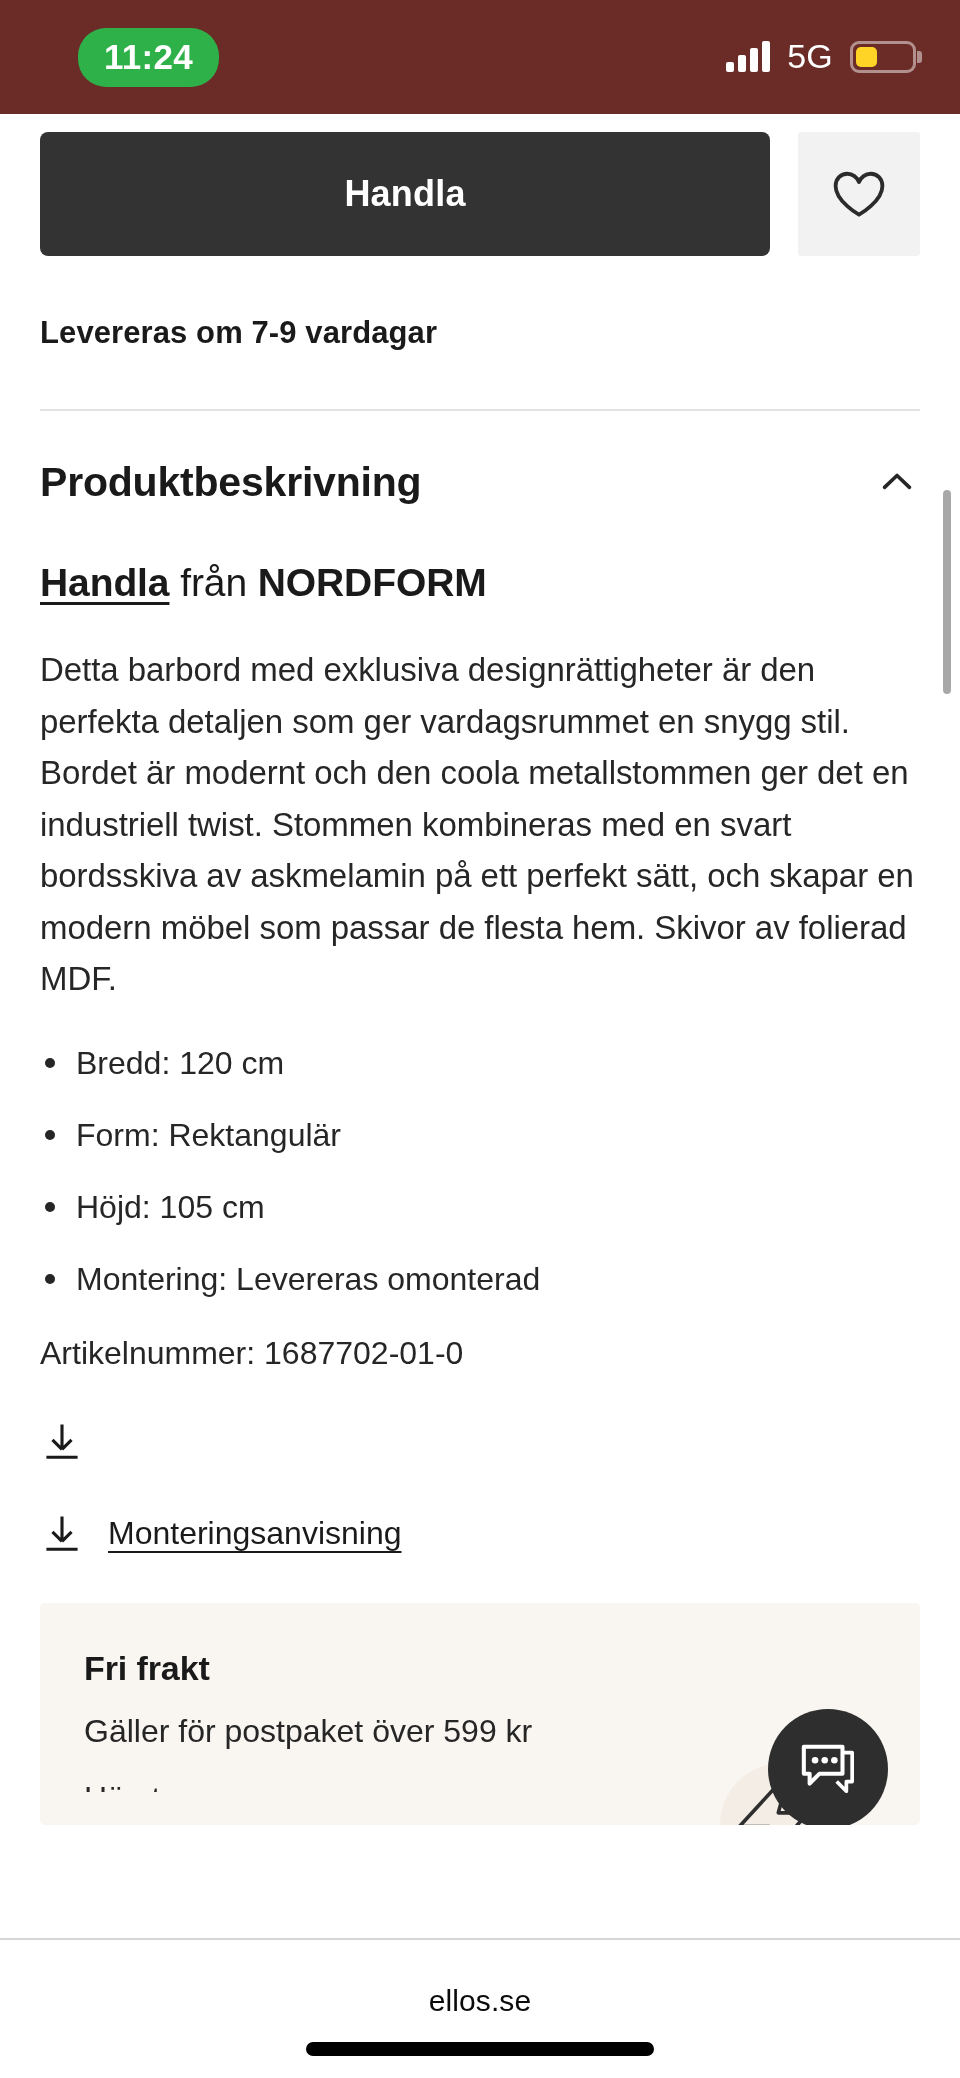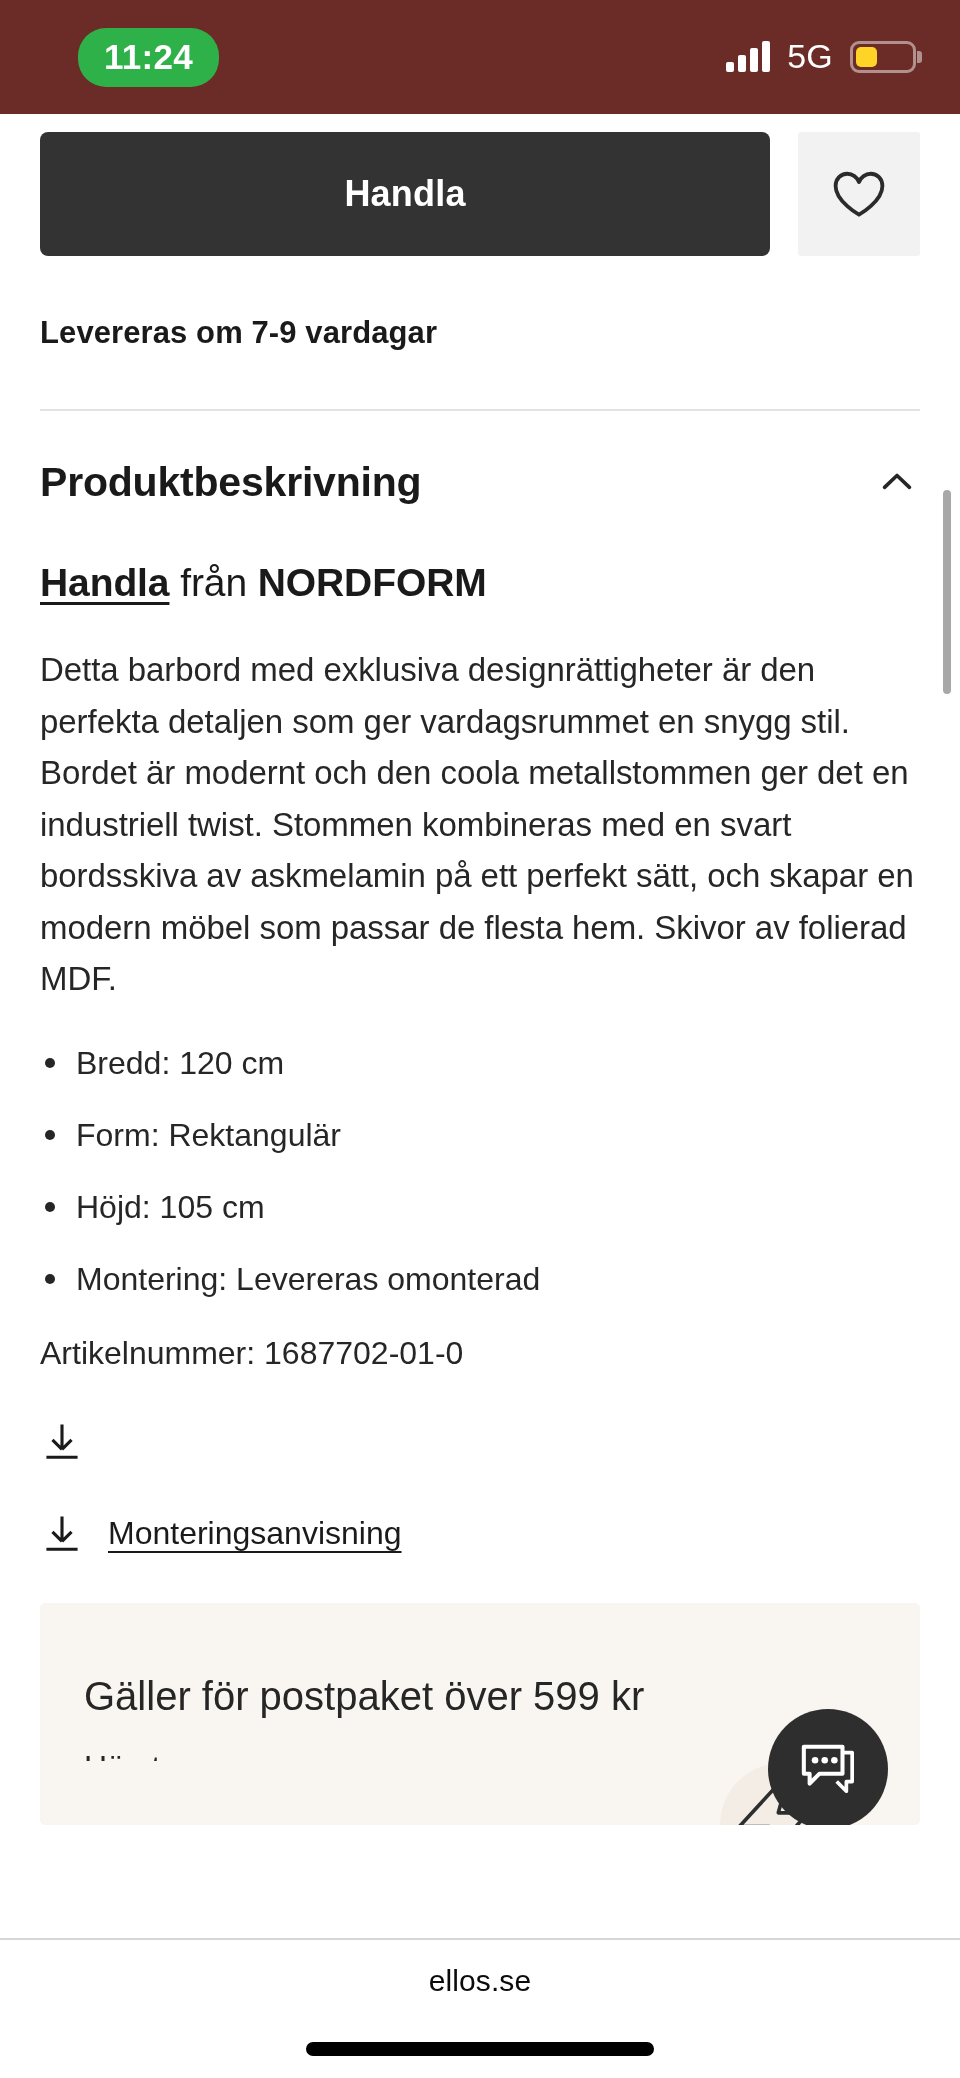--- a/index.html
+++ b/index.html
@@ -243,21 +243,21 @@
     overflow: hidden;
   }
   .promo-title {
     font-size: 34px;
     font-weight: 700;
     color: #1a1a1a;
     letter-spacing: -0.1px;
   }
   .promo-sub {
     margin-top: 25px;
-    font-size: 40px;
+    font-size: 32px;
     color: #262626;
   }
   .promo-clip {
     margin-top: 30px;
     font-size: 32px;
     color: #262626;
     height: 12px;
     overflow: hidden;
   }
 
@@ -311,21 +311,21 @@
   
   .browser-bar {
     position: relative;
     flex: 0 0 auto;
     height: 140px;
     background: #ffffff;
     border-top: 2px solid #D6D6D6;
     display: flex;
     align-items: flex-start;
     justify-content: center;
-    padding-top: 24px;
+    padding-top: 44px;
   }
   .domain {
     font-size: 30px;
     color: #0b0b0b;
     letter-spacing: 0.1px;
   }
   .home-indicator {
     position: absolute;
     left: 50%;
     transform: translateX(-50%);
@@ -403,20 +403,21 @@
     </div>
 
     <div class="dl-link">
       <svg class="dl-icon" viewBox="0 0 24 24" fill="none">
         <path d="M12 2.5V16M12 16L6.8 10.8M12 16L17.2 10.8M3.5 20.3H20.5" stroke="#1a1a1a" stroke-width="1.7" stroke-linecap="butt"></path>
       </svg>
       <span class="dl-text">Monteringsanvisning</span>
     </div>
 
     <div class="promo-card">
+      <div class="promo-title">Fri frakt</div>
       <div class="promo-sub">Gäller för postpaket över 599 kr</div>
       <div class="promo-clip">Hämta</div>
 
       <div class="chat-wrap">
         <div class="chat-halo"></div>
         <svg class="bolt" viewBox="0 0 40 48" fill="none">
           <path d="M26 2L4 26H17L11 46L34 20H21L26 2Z" stroke="#2E2E2E" stroke-width="1.6" stroke-linejoin="round" fill="none"></path>
         </svg>
         <button class="chat-btn">
           <svg width="62" height="58" viewBox="0 0 32 30" fill="none">

